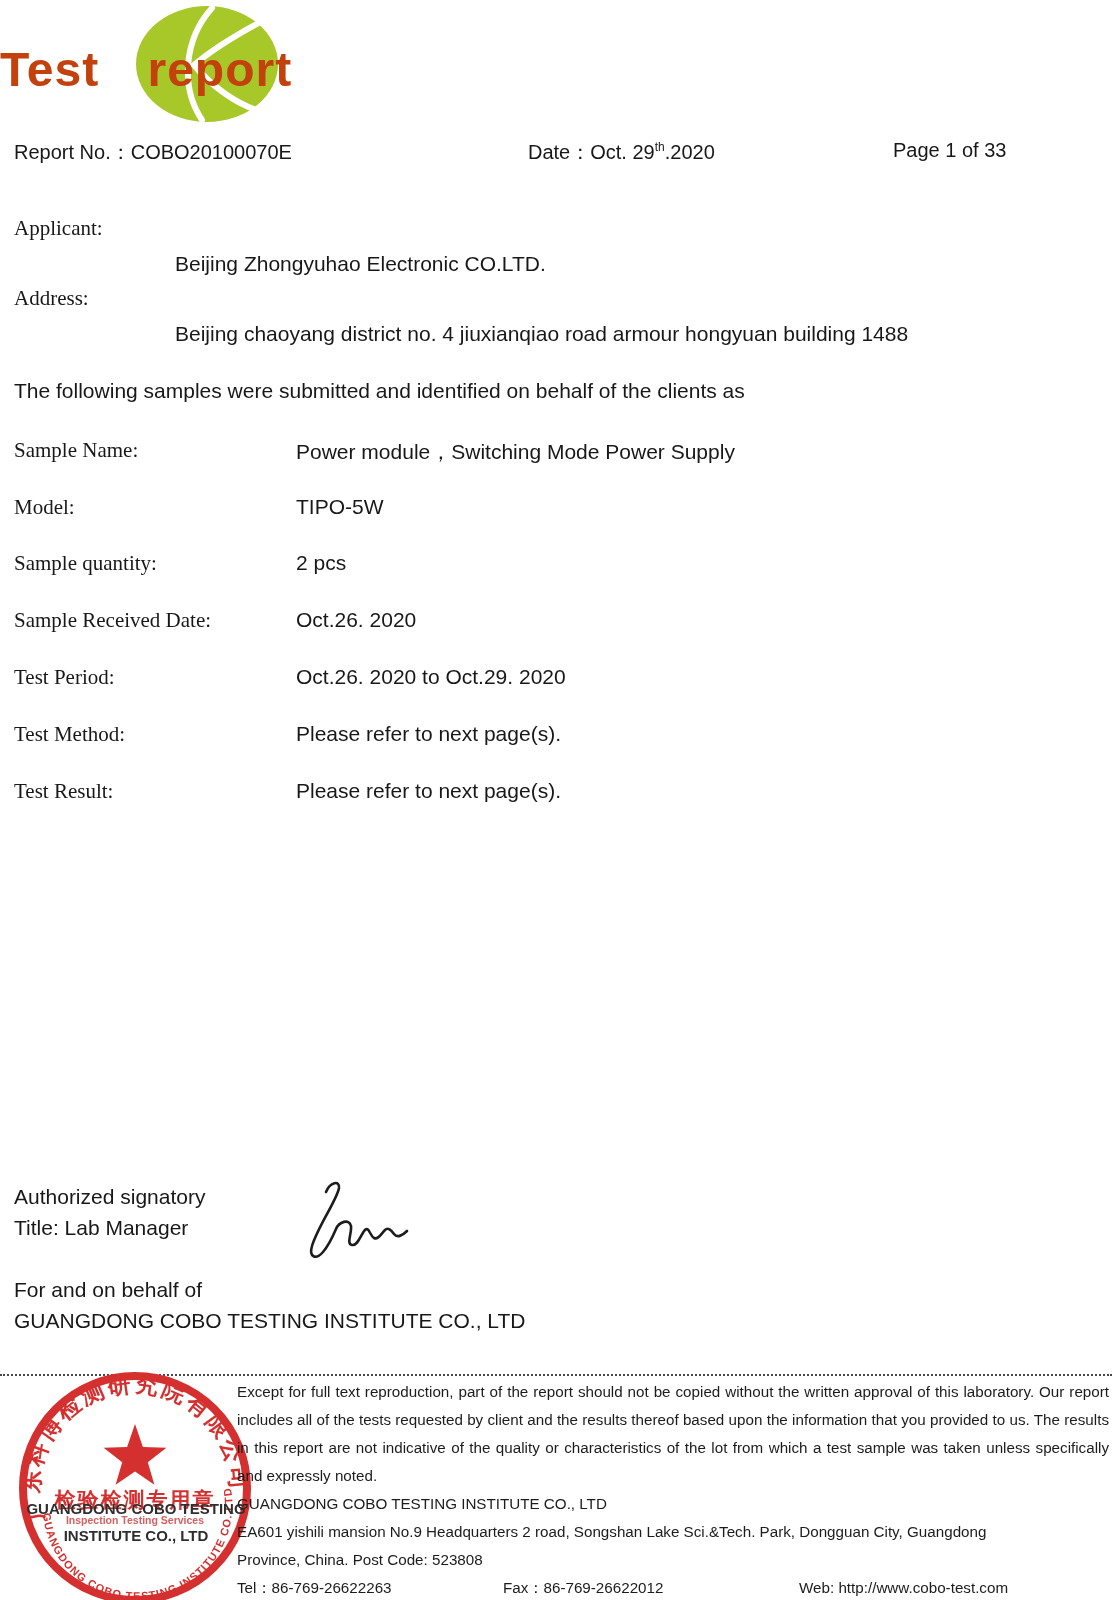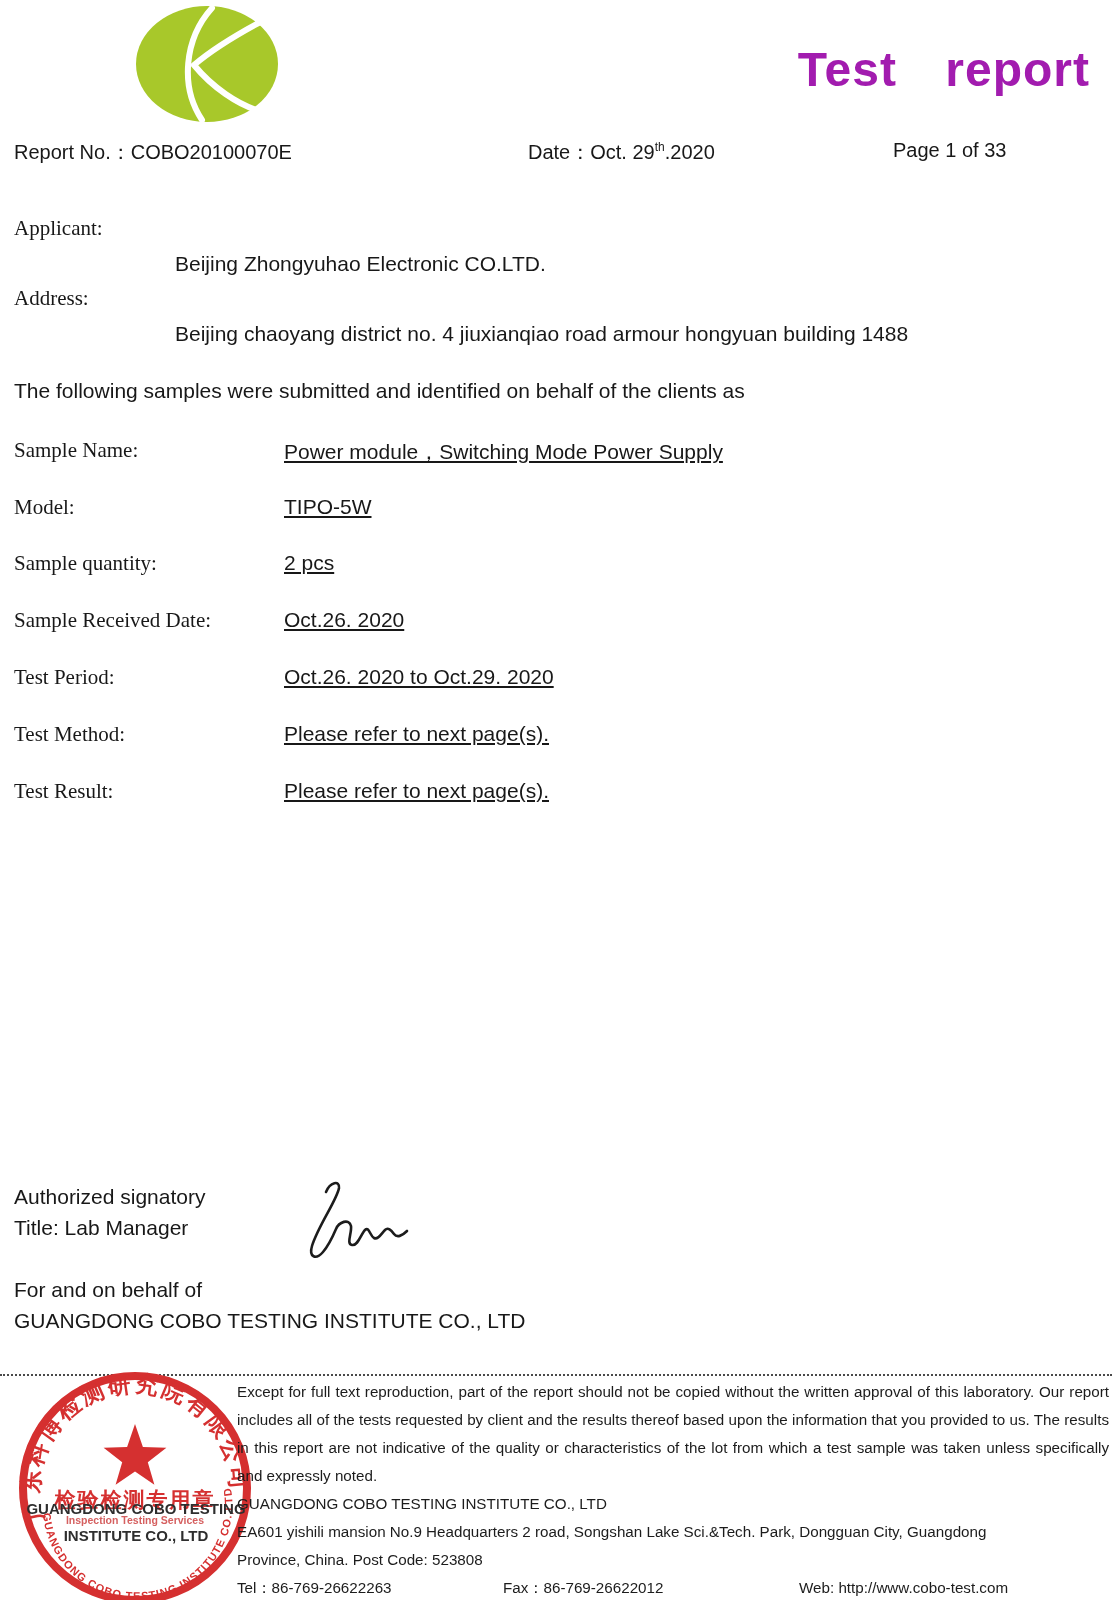--- a/index.html
+++ b/index.html
@@ -8,36 +8,36 @@
     width:1112px;height:1600px;
     background:#ffffff;
     overflow:hidden;
     font-family:"Liberation Sans", sans-serif;
     color:#181818;
   }
   .abs{position:absolute;}
   
   .doc-title{
     top:42px;left:0;width:1090px;
-    text-align:right;
+    text-align:left;
     font-size:48px;font-weight:bold;
     letter-spacing:1px;word-spacing:34px;
-    color:#a21caf;
+    color:#c2410c;
   }
   .hdr-row{top:139px;left:0;width:1112px;height:28px;font-size:20px;}
   .hdr-report{position:absolute;left:14px;top:0;}
   .hdr-date{position:absolute;left:528px;top:0;}
   .hdr-date sup{font-size:12px;}
   .hdr-page{position:absolute;left:893px;top:0;}
   
   .row{position:absolute;left:0;width:1112px;font-size:21px;white-space:nowrap;}
   .row .lbl{position:absolute;left:14px;top:0;font-family:Liberation Serif, serif;}
   .row .val{position:absolute;top:0;}
   .val-party{left:175px;margin-top:36px;}
-  .val-sample{left:284px;text-decoration:underline;}
+  .val-sample{left:296px;}
   .intro-line{position:absolute;left:14px;font-size:21px;white-space:nowrap;}
   
   .sig-text{position:absolute;left:14px;font-size:21px;white-space:nowrap;}
   .sig-svg{position:absolute;left:286px;top:1178px;}
   
   .dotted{
     position:absolute;left:0;top:1374px;width:1112px;height:0;
     border-top:2px dotted #4a4a4a;
   }
   

